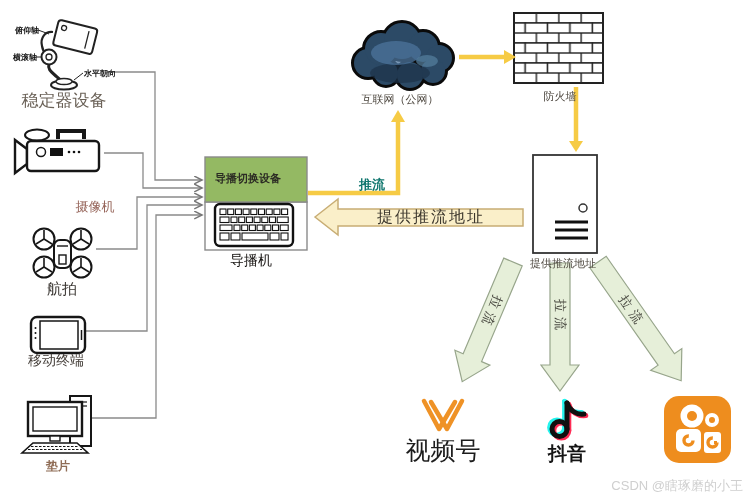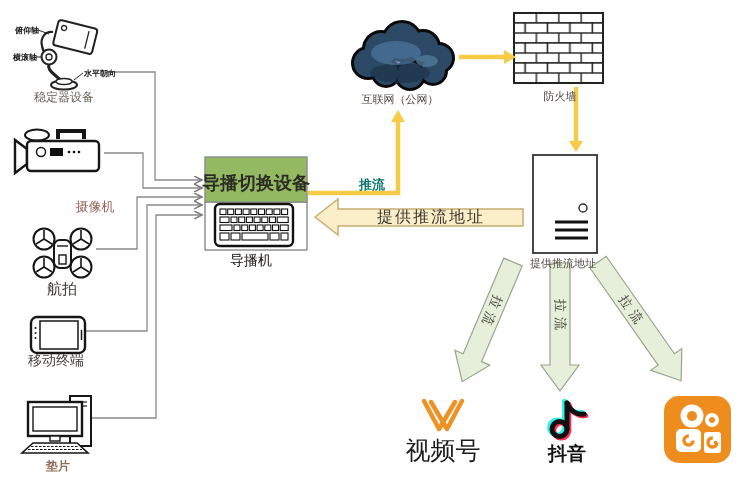--- a/index.html
+++ b/index.html
@@ -5,26 +5,26 @@
   html,body{margin:0;padding:0;background:#fff;}
   #stage{position:relative;width:749px;height:500px;background:#fff;overflow:hidden;
          font-family:"Liberation Serif","DejaVu Serif",serif;}
   #art{position:absolute;left:0;top:0;}
   .lbl{position:absolute;white-space:nowrap;color:#4c463e;text-align:center;}
   .cx{transform:translateX(-50%);}
   .axis{font-size:8px;font-weight:bold;color:#111;}
   .axis-pitch{left:15px;top:25px;}
   .axis-roll{left:13px;top:52px;}
   .axis-heading{left:84px;top:68px;}
-  .cap-stabilizer{left:64px;top:89px;font-size:12px;color:#6b6258;}
+  .cap-stabilizer{left:64px;top:89px;font-size:17px;color:#6b6258;}
   .cap-camera{left:59px;top:198px;font-size:13px;color:#96655a;margin-left:36px;}
   .cap-drone{left:62px;top:280px;font-size:15px;color:#3b3733;}
   .cap-phone{left:56px;top:352px;font-size:14px;color:#453f3a;}
   .cap-desktop{left:58px;top:458px;font-size:12px;color:#8f6c55;font-weight:bold;}
-  .switcher-header{left:256px;top:171px;font-size:18px;font-weight:bold;color:#2c2c24;}
+  .switcher-header{left:248px;top:171px;font-size:11px;font-weight:bold;color:#2c2c24;}
   .cap-switcher{left:251px;top:252px;font-size:14px;font-weight:normal;color:#151210;}
   .cloud-label{left:400px;top:92px;font-size:11px;}
   .firewall-label{left:560px;top:89px;font-size:11px;}
   .server-label{left:563px;top:256px;font-size:11px;}
   .push-label{left:372px;top:176px;font-size:13px;font-weight:bold;color:#0f766e;}
   .provide-label{left:431px;top:207px;font-size:16px;color:#3b362c;letter-spacing:2px;}
   .wechat-label{left:443px;top:434px;font-size:25px;color:#1c1c1c;
                 font-family:"Liberation Sans","DejaVu Sans",sans-serif;}
   .douyin-label{left:567px;top:441px;font-size:19px;font-weight:bold;color:#151515;
                 font-family:Liberation Mono, monospace;}
@@ -295,14 +295,15 @@
 <div class="lbl cx cloud-label">互联网（公网）</div>
 <div class="lbl cx firewall-label">防火墙</div>
 <div class="lbl cx server-label">提供推流地址</div>
 
 <div class="lbl cx push-label">推流</div>
 <div class="lbl cx provide-label">提供推流地址</div>
 
 <div class="lbl cx wechat-label">视频号</div>
 <div class="lbl cx douyin-label">抖音</div>
 
+<div class="lbl watermark">CSDN @瞎琢磨的小王</div>
 
 </div>
 
 </body></html>

